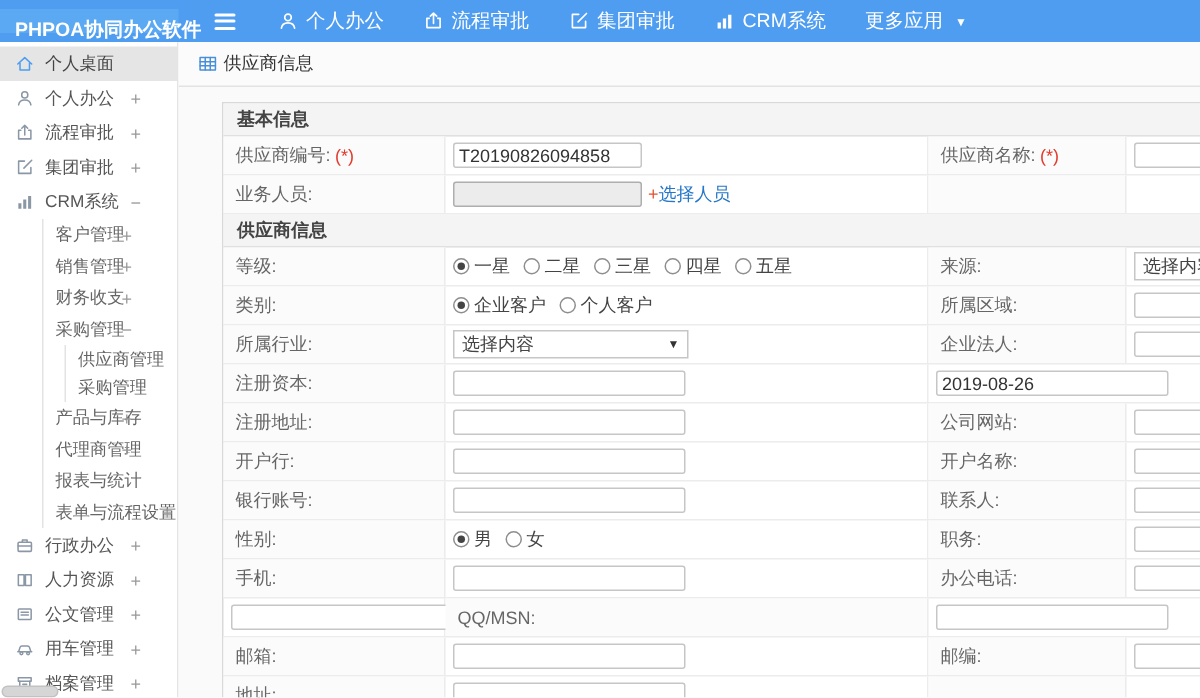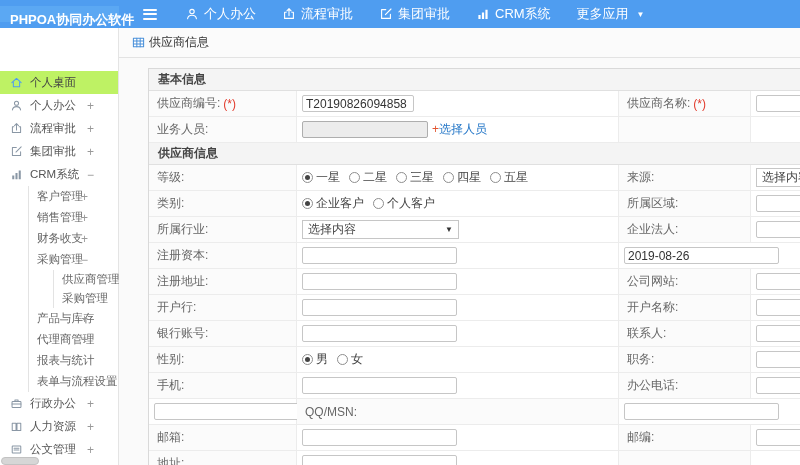--- a/index.html
+++ b/index.html
@@ -25,25 +25,25 @@
   .tico { width:14px; height:14px; }
   .caret { font-size:8px; margin-left:3px; }
 
   
   .sidebar { position:absolute; top:28px; left:0; bottom:0; width:119px;
              background:#fff; border-right:1px solid #e4e4e4; padding-top:3px; }
   .snav { position:relative; display:flex; align-items:center; cursor:pointer;
           color:#555; white-space:nowrap; }
   .l1 { height:23px; padding-left:10px; font-size:11.5px; }
   .l1 .sic { width:13px; height:13px; margin-right:7px; color:#8a97a5; flex:0 0 auto; }
-  .l1.active { background:#bef264; color:#444;margin-top:40px; }
+  .l1.active { background:#e5e5e5; color:#444; }
   .l1.active .sic { color:#4f9df0; }
   .l2group { border-left:1px solid #e3e3e3; margin-left:28px; }
   .l2 { height:21px; padding-left:8px; font-size:11.5px; color:#666; }
-  .l3group { border-left:1px solid #e3e3e3; margin-left:24px; }
+  .l3group { border-left:1px solid #e3e3e3; margin-left:14px; }
   .l3 { height:19px; padding-left:8px; font-size:11.5px; color:#666; }
   .sxp { position:absolute; color:#999; font-size:12px; top:50%; transform:translateY(-50%); }
   .l1 .sxp { right:24px; }
   .l2 .sxp { right:30px; }
   .l2 .sxp.tight { right:3px; }
   .hscroll { position:absolute; left:1px; bottom:0; width:38px; height:8px;
              background:#d6d6d6; border:1px solid #c2c2c2; border-radius:4px; }
 
   
   .main { position:absolute; left:119px; top:28px; right:0; bottom:0;
@@ -65,21 +65,21 @@
   .frow { display:grid; grid-template-columns:148px 322px 132px 180px;
           min-height:26px; border-bottom:1px solid #ececec; }
   .cell { display:flex; align-items:center; }
   .lab  { background:#fbfbfb; border-right:1px solid #ececec; padding-left:8px; color:#666; }
   .fld  { padding-left:5px; border-right:1px solid #ececec; }
   .fld2 { border-right:none; }
   .req { color:#e23c2e; margin-left:3px; }
 
   .inp { height:17px; width:155px; border:1px solid #c6c6c6; border-radius:2px;
          padding:0 3px; font:12px "Liberation Sans",sans-serif; color:#333; background:#fff; }
-  .inp.short { width:112px; }
+  .inp.short { width:126px; }
   .inp.gray { width:126px; background:#ececec; border-color:#aeaeae; }
   .sel { width:157px; height:19px; border:1px solid #c6c6c6; background:#fff;
          display:flex; align-items:center; justify-content:space-between;
          padding:0 5px; color:#444; cursor:pointer; }
   .sel .scar { font-size:8px; color:#333; }
   .plink { margin-left:4px; cursor:pointer; white-space:nowrap; }
   .plink .plus { color:#e2542e; }
   .plink .ltxt { color:#2577c8; }
 
   .rgrp { display:flex; align-items:center; }

